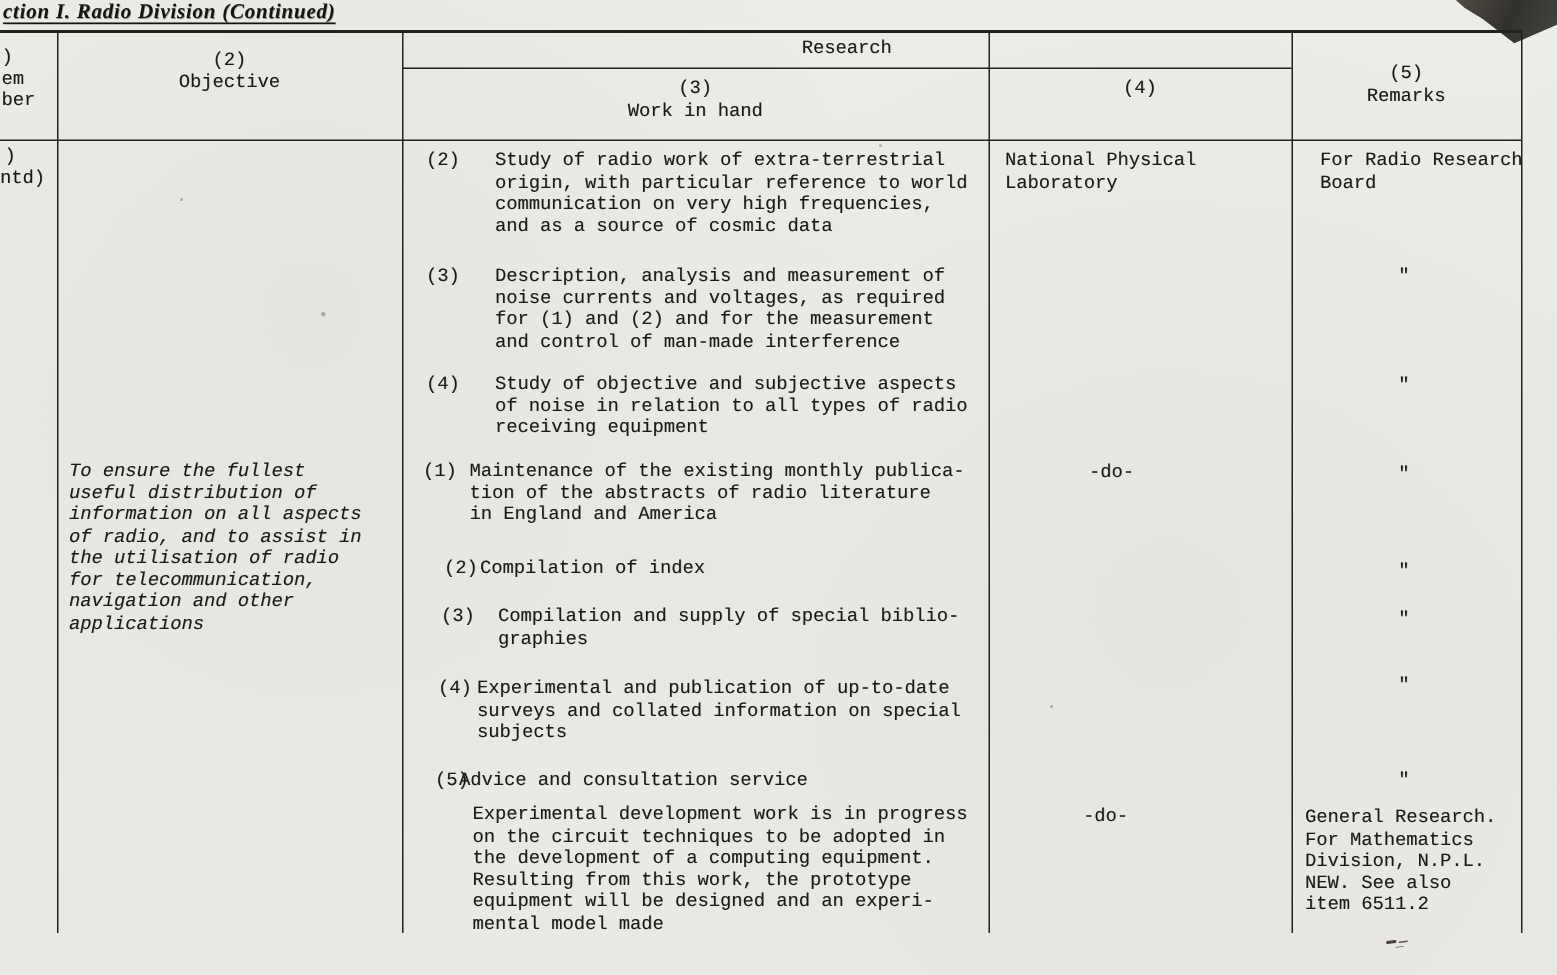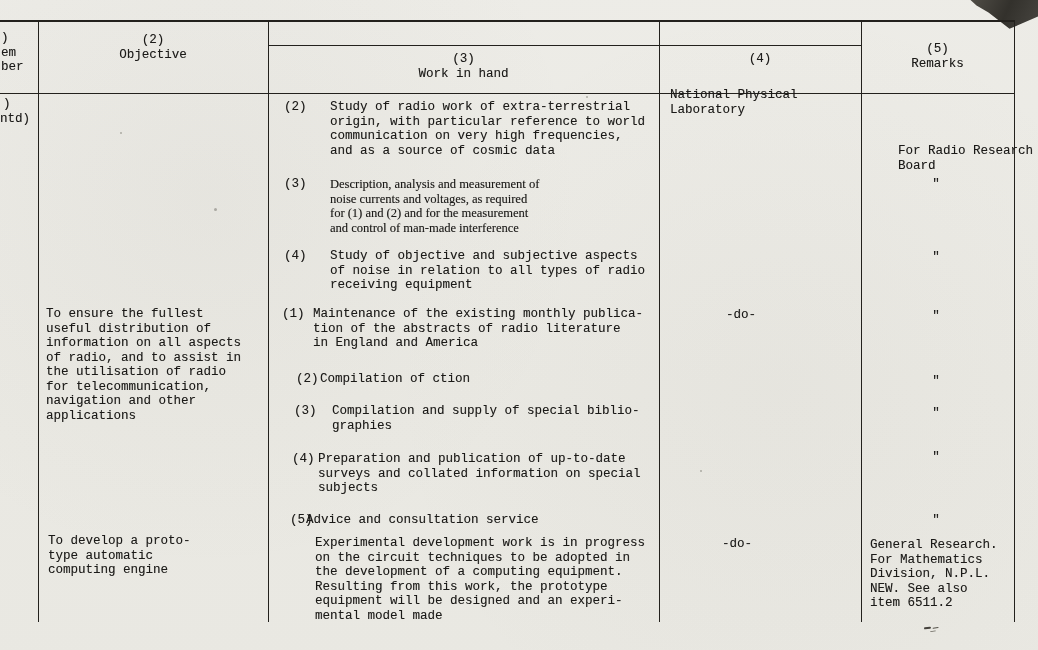--- a/index.html
+++ b/index.html
@@ -48,20 +48,21 @@
     background:#45423c; transform:rotate(-8deg); border-radius:1px;
     box-shadow:8px 1px 0 -0.5px #55524a, 5px 4px 0 -0.7px #6a675f;
   }
   .speck { position:absolute; background:rgba(60,56,48,0.35); border-radius:50%; }
 </style>
 </head>
 <body>
 
 <div class="page">
 
+  <div class="title">ction I.  Radio Division (Continued)</div>
 
   <div class="corner-fold"></div>
 
   <div class="hline thick" style="top:20px; left:0; width:1014px;"></div>
   <div class="hline" style="top:45px; left:268px; width:593px;"></div>
   <div class="hline" style="top:93px; left:0; width:1014px;"></div>
   <div class="vline" style="left:38px;  top:20px; height:602px;"></div>
   <div class="vline" style="left:268px; top:20px; height:602px;"></div>
   <div class="vline" style="left:659px; top:20px; height:602px;"></div>
   <div class="vline" style="left:861px; top:20px; height:602px;"></div>
@@ -69,110 +70,110 @@
 
   <div class="abs mono txt" style="left:1px; top:31px; width:36px;">)
 em
 ber</div>
 
   <div class="abs mono center" style="left:39px; top:33px; width:228px;">
     <span class="hdr-num">(2)</span>
     <span>Objective</span>
   </div>
 
+  <div class="abs mono center" style="left:268px; top:25px; width:593px;">
+    <span>Research</span>
+  </div>
 
   <div class="abs mono center" style="left:269px; top:52px; width:389px;">
     <span class="hdr-num">(3)</span>
     <span>Work in hand</span>
   </div>
 
   <div class="abs mono center" style="left:660px; top:52px; width:200px;">
     <span class="hdr-num">(4)</span>
   </div>
 
   <div class="abs mono center" style="left:862px; top:42px; width:151px;">
     <span class="hdr-num">(5)</span>
     <span>Remarks</span>
   </div>
 
   <span class="abs mono" style="left:3px; top:97px;">)</span>
   <span class="abs mono" style="left:0px; top:112px;">ntd)</span>
 
-  <div class="abs mono txt" style="left:46px; top:307px; width:218px;">To ensure the fullest
+  <div class="abs mono txt" style="left:46px; top:307px; width:218px;font-style:italic;">To ensure the fullest
 useful distribution of
 information on all aspects
 of radio, and to assist in
 the utilisation of radio
 for telecommunication,
 navigation and other
 applications</div>
-  <div class="abs mono txt" style="left:48px; top:534px; width:218px;">To develop a proto-
-type automatic
-computing engine</div>
 
   <div class="abs" style="left:284px; top:100px; width:370px;">
     <span class="abs mono" style="left:0;">(2)</span>
     <div class="abs mono txt" style="left:46px; width:322px;">Study of radio work of extra-terrestrial
 origin, with particular reference to world
 communication on very high frequencies,
 and as a source of cosmic data</div>
   </div>
   <div class="abs" style="left:284px; top:177px; width:370px;">
     <span class="abs mono" style="left:0;">(3)</span>
-    <div class="abs mono txt" style="left:46px; width:322px;font-family:Liberation Serif, serif;">Description, analysis and measurement of
+    <div class="abs mono txt" style="left:46px; width:322px;">Description, analysis and measurement of
 noise currents and voltages, as required
 for (1) and (2) and for the measurement
 and control of man-made interference</div>
   </div>
   <div class="abs" style="left:284px; top:249px; width:370px;">
     <span class="abs mono" style="left:0;">(4)</span>
     <div class="abs mono txt" style="left:46px; width:322px;">Study of objective and subjective aspects
 of noise in relation to all types of radio
 receiving equipment</div>
   </div>
   <div class="abs" style="left:282px; top:307px; width:372px;">
     <span class="abs mono" style="left:0;">(1)</span>
     <div class="abs mono txt" style="left:31px; width:335px;">Maintenance of the existing monthly publica-
 tion of the abstracts of radio literature
 in England and America</div>
   </div>
   <div class="abs" style="left:296px; top:372px; width:358px;">
     <span class="abs mono" style="left:0;">(2)</span>
-    <div class="abs mono txt" style="left:24px; width:330px;">Compilation of ction</div>
+    <div class="abs mono txt" style="left:24px; width:330px;">Compilation of index</div>
   </div>
   <div class="abs" style="left:294px; top:404px; width:360px;">
     <span class="abs mono" style="left:0;">(3)</span>
     <div class="abs mono txt" style="left:26px; width:330px;margin-left:12px;">Compilation and supply of special biblio-
 graphies</div>
   </div>
   <div class="abs" style="left:292px; top:452px; width:362px;">
     <span class="abs mono" style="left:0;">(4)</span>
-    <div class="abs mono txt" style="left:26px; width:332px;">Preparation and publication of up-to-date
+    <div class="abs mono txt" style="left:26px; width:332px;">Experimental and publication of up-to-date
 surveys and collated information on special
 subjects</div>
   </div>
   <div class="abs" style="left:290px; top:513px; width:364px;">
     <span class="abs mono" style="left:0;">(5)</span>
     <div class="abs mono txt" style="left:16px; width:330px;">Advice and consultation service</div>
   </div>
   <div class="abs" style="left:315px; top:536px; width:340px;">
     <div class="abs mono txt" style="left:0; width:340px;">Experimental development work is in progress
 on the circuit techniques to be adopted in
 the development of a computing equipment.
 Resulting from this work, the prototype
 equipment will be designed and an experi-
 mental model made</div>
   </div>
 
-  <div class="abs mono txt" style="left:670px; top:88px; width:180px;">National Physical
+  <div class="abs mono txt" style="left:670px; top:100px; width:180px;">National Physical
 Laboratory</div>
   <div class="abs mono" style="left:726px; top:308px;">-do-</div>
   <div class="abs mono" style="left:722px; top:537px;">-do-</div>
 
-  <div class="abs mono txt" style="left:898px; top:100px; width:140px;margin-top:44px;">For Radio Research
+  <div class="abs mono txt" style="left:880px; top:100px; width:140px;">For Radio Research
 Board</div>
 
   <div class="abs mono center" style="left:861px; top:177px; width:150px;">"</div>
   <div class="abs mono center" style="left:861px; top:250px; width:150px;">"</div>
   <div class="abs mono center" style="left:861px; top:309px; width:150px;">"</div>
   <div class="abs mono center" style="left:861px; top:374px; width:150px;">"</div>
   <div class="abs mono center" style="left:861px; top:406px; width:150px;">"</div>
   <div class="abs mono center" style="left:861px; top:450px; width:150px;">"</div>
   <div class="abs mono center" style="left:861px; top:513px; width:150px;">"</div>
 

